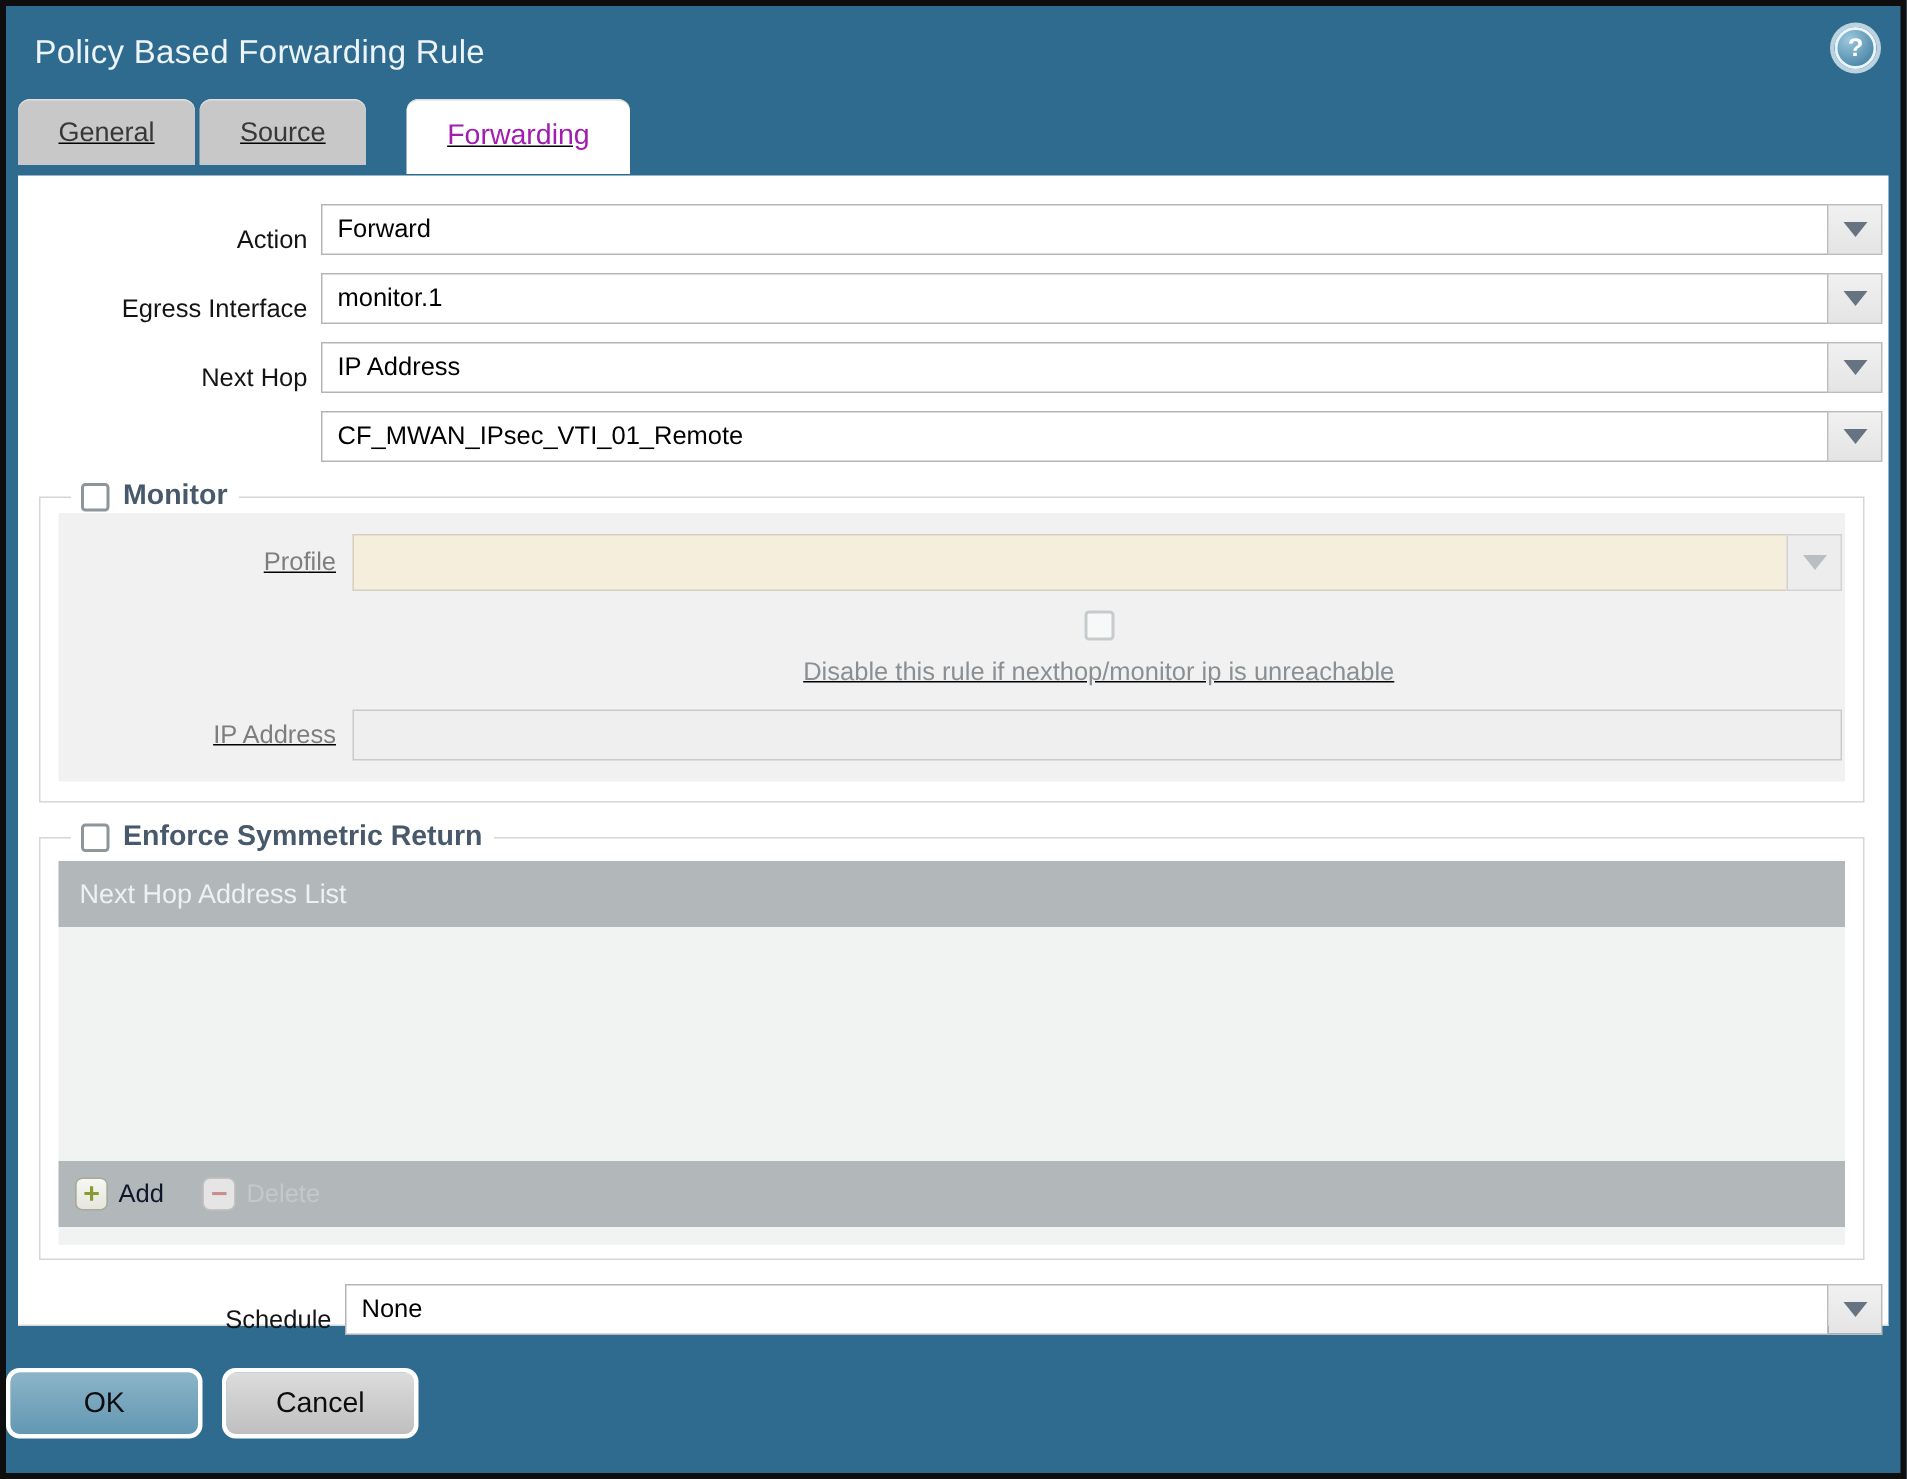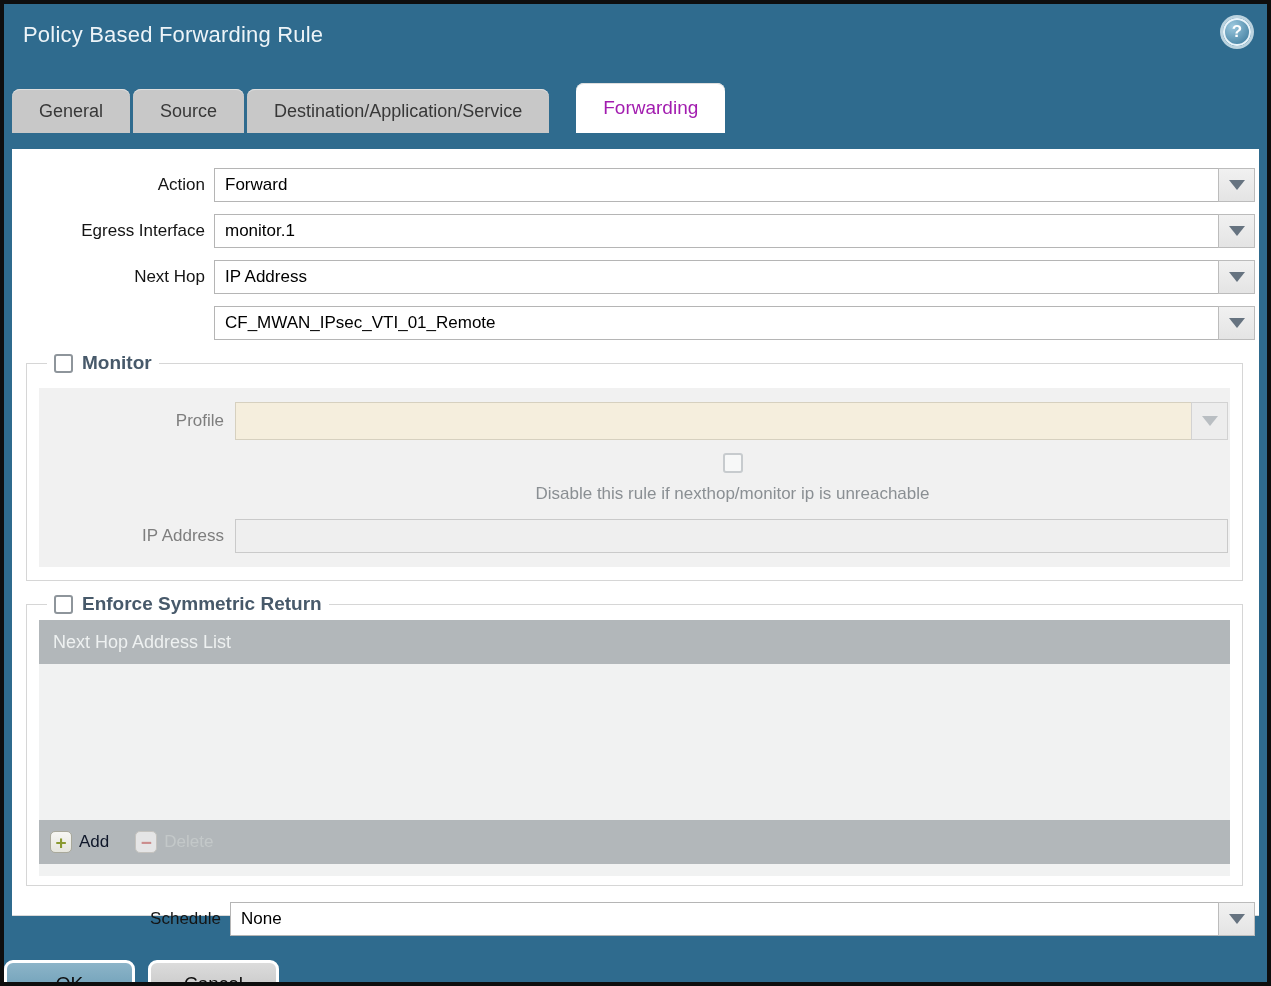--- a/index.html
+++ b/index.html
@@ -6,54 +6,53 @@
   html,body { background:#222; }
   body { font-family:"Liberation Sans", sans-serif; }
 
   .dialog {
     width:1271px; height:986px;
     border:4px solid #0e0e0e;
     background:#2f6b8e;
     position:relative;
     display:flex; flex-direction:column;
     overflow:hidden;
-    gap:16px;
   }
 
   
   .titlebar { height:62px; display:flex; align-items:center; padding-left:19px; flex:none; }
   .title { font-size:22px; color:#edf4f8; letter-spacing:0.2px; }
   .help-btn {
     position:absolute; top:14px; right:16px;
     width:28px; height:28px; border-radius:50%;
     background:radial-gradient(circle at 35% 30%, #9cc8de, #4d88a8 70%);
     box-shadow:0 0 0 3px rgba(235,245,250,0.75), inset 0 0 0 2px #e9f4fa;
     display:flex; align-items:center; justify-content:center;
     color:#fff; font-weight:bold; font-size:17px; cursor:pointer;
   }
 
   
-  .tabs { height:51px; display:flex; align-items:flex-end; padding-left:8px; flex:none; }
+  .tabs { height:51px; display:flex; padding-left:8px; flex:none;text-decoration:underline; }
   .tab {
     height:44px; padding:0 27px; margin-right:3px;
     background:#c8c8c8;
     border-radius:8px 8px 0 0;
     display:flex; align-items:center;
     font-size:18px; color:#383838; cursor:pointer;
     box-shadow:inset 0 1px 0 #dedede;
   }
   .tab.active { background:#ffffff; color:#a21caf; height:50px; font-size:19px;margin-left:24px; }
 
   
   .content {
     background:#ffffff; margin:0 8px; height:767px; flex:none;
     padding-top:19px; border-bottom:1px solid #d9d9d9;
   }
 
-  .frow { display:flex; align-items:center; margin:0 4px 12px 0; }
+  .frow { display:flex; align-items:flex-end; margin:0 4px 12px 0; }
   .frow .lbl { width:202px; flex:none; text-align:right; padding-right:9px; font-size:17px; color:#141414; }
   .fieldbox { flex:1; height:34px; display:flex; }
   .fieldval {
     flex:1; border:1px solid #b5b5b5; border-right:none; background:#fff;
     display:flex; align-items:center; padding-left:10px;
     font-size:17px; color:#000;
   }
   .ddbtn {
     width:37px; flex:none; background:linear-gradient(#f1f1f1,#e4e4e4);
     border:1px solid #bcbcbc;
@@ -65,21 +64,21 @@
 
   
   fieldset { border:1px solid #d6d6d6; margin:10px 16px 0 14px; padding:0 12px 13px; }
   legend { display:flex; align-items:center; gap:9px; padding:0 7px; margin-left:8px; }
   .cb {
     width:19px; height:19px; border:2px solid #8e959b; border-radius:3px;
     background:#fff; flex:none; cursor:pointer;
   }
   .legend-text { font-size:19px; font-weight:bold; color:#47596a; }
 
-  .monitor-panel { background:#f1f1f1; padding:14px 0; margin-top:14px; }
+  .monitor-panel { background:#f1f1f1; padding:14px 0; margin-top:0;text-decoration:underline; }
   .mrow { display:flex; align-items:center; }
   .mrow .mlbl { width:196px; flex:none; text-align:right; padding-right:11px; font-size:17px; color:#7e7e7e; }
   .profile-box { flex:1; height:38px; display:flex; margin-right:2px; }
   .profile-val { flex:1; background:#f5eedd; border:1px solid #d6d0bf; border-right:none; }
   .mcheck { margin:13px 0 15px 196px; display:flex; align-items:center; gap:11px;flex-direction:column; }
   .cb-dis { width:20px; height:20px; border:2px solid #c7cbce; border-radius:3px; background:#f7f8f8; flex:none; }
   .mcheck-lbl { font-size:17px; color:#8a8f93; }
   .ip-input { flex:1; height:34px; background:#efefef; border:1px solid #cacaca; margin-right:2px; }
 
   
@@ -129,21 +128,20 @@
   <div class="titlebar">
     <span class="title">Policy Based Forwarding Rule</span>
   </div>
   <div class="help-btn">
     <span>?</span>
   </div>
 
   <div class="tabs">
     <div class="tab">General</div>
     <div class="tab">Source</div>
-    <div class="tab">Destination/Application/Service</div>
     <div class="tab active">Forwarding</div>
   </div>
 
   <div class="content">
 
     <div class="frow">
       <div class="lbl">Action</div>
       <div class="fieldbox">
         <div class="fieldval">Forward</div>
         <div class="ddbtn">

